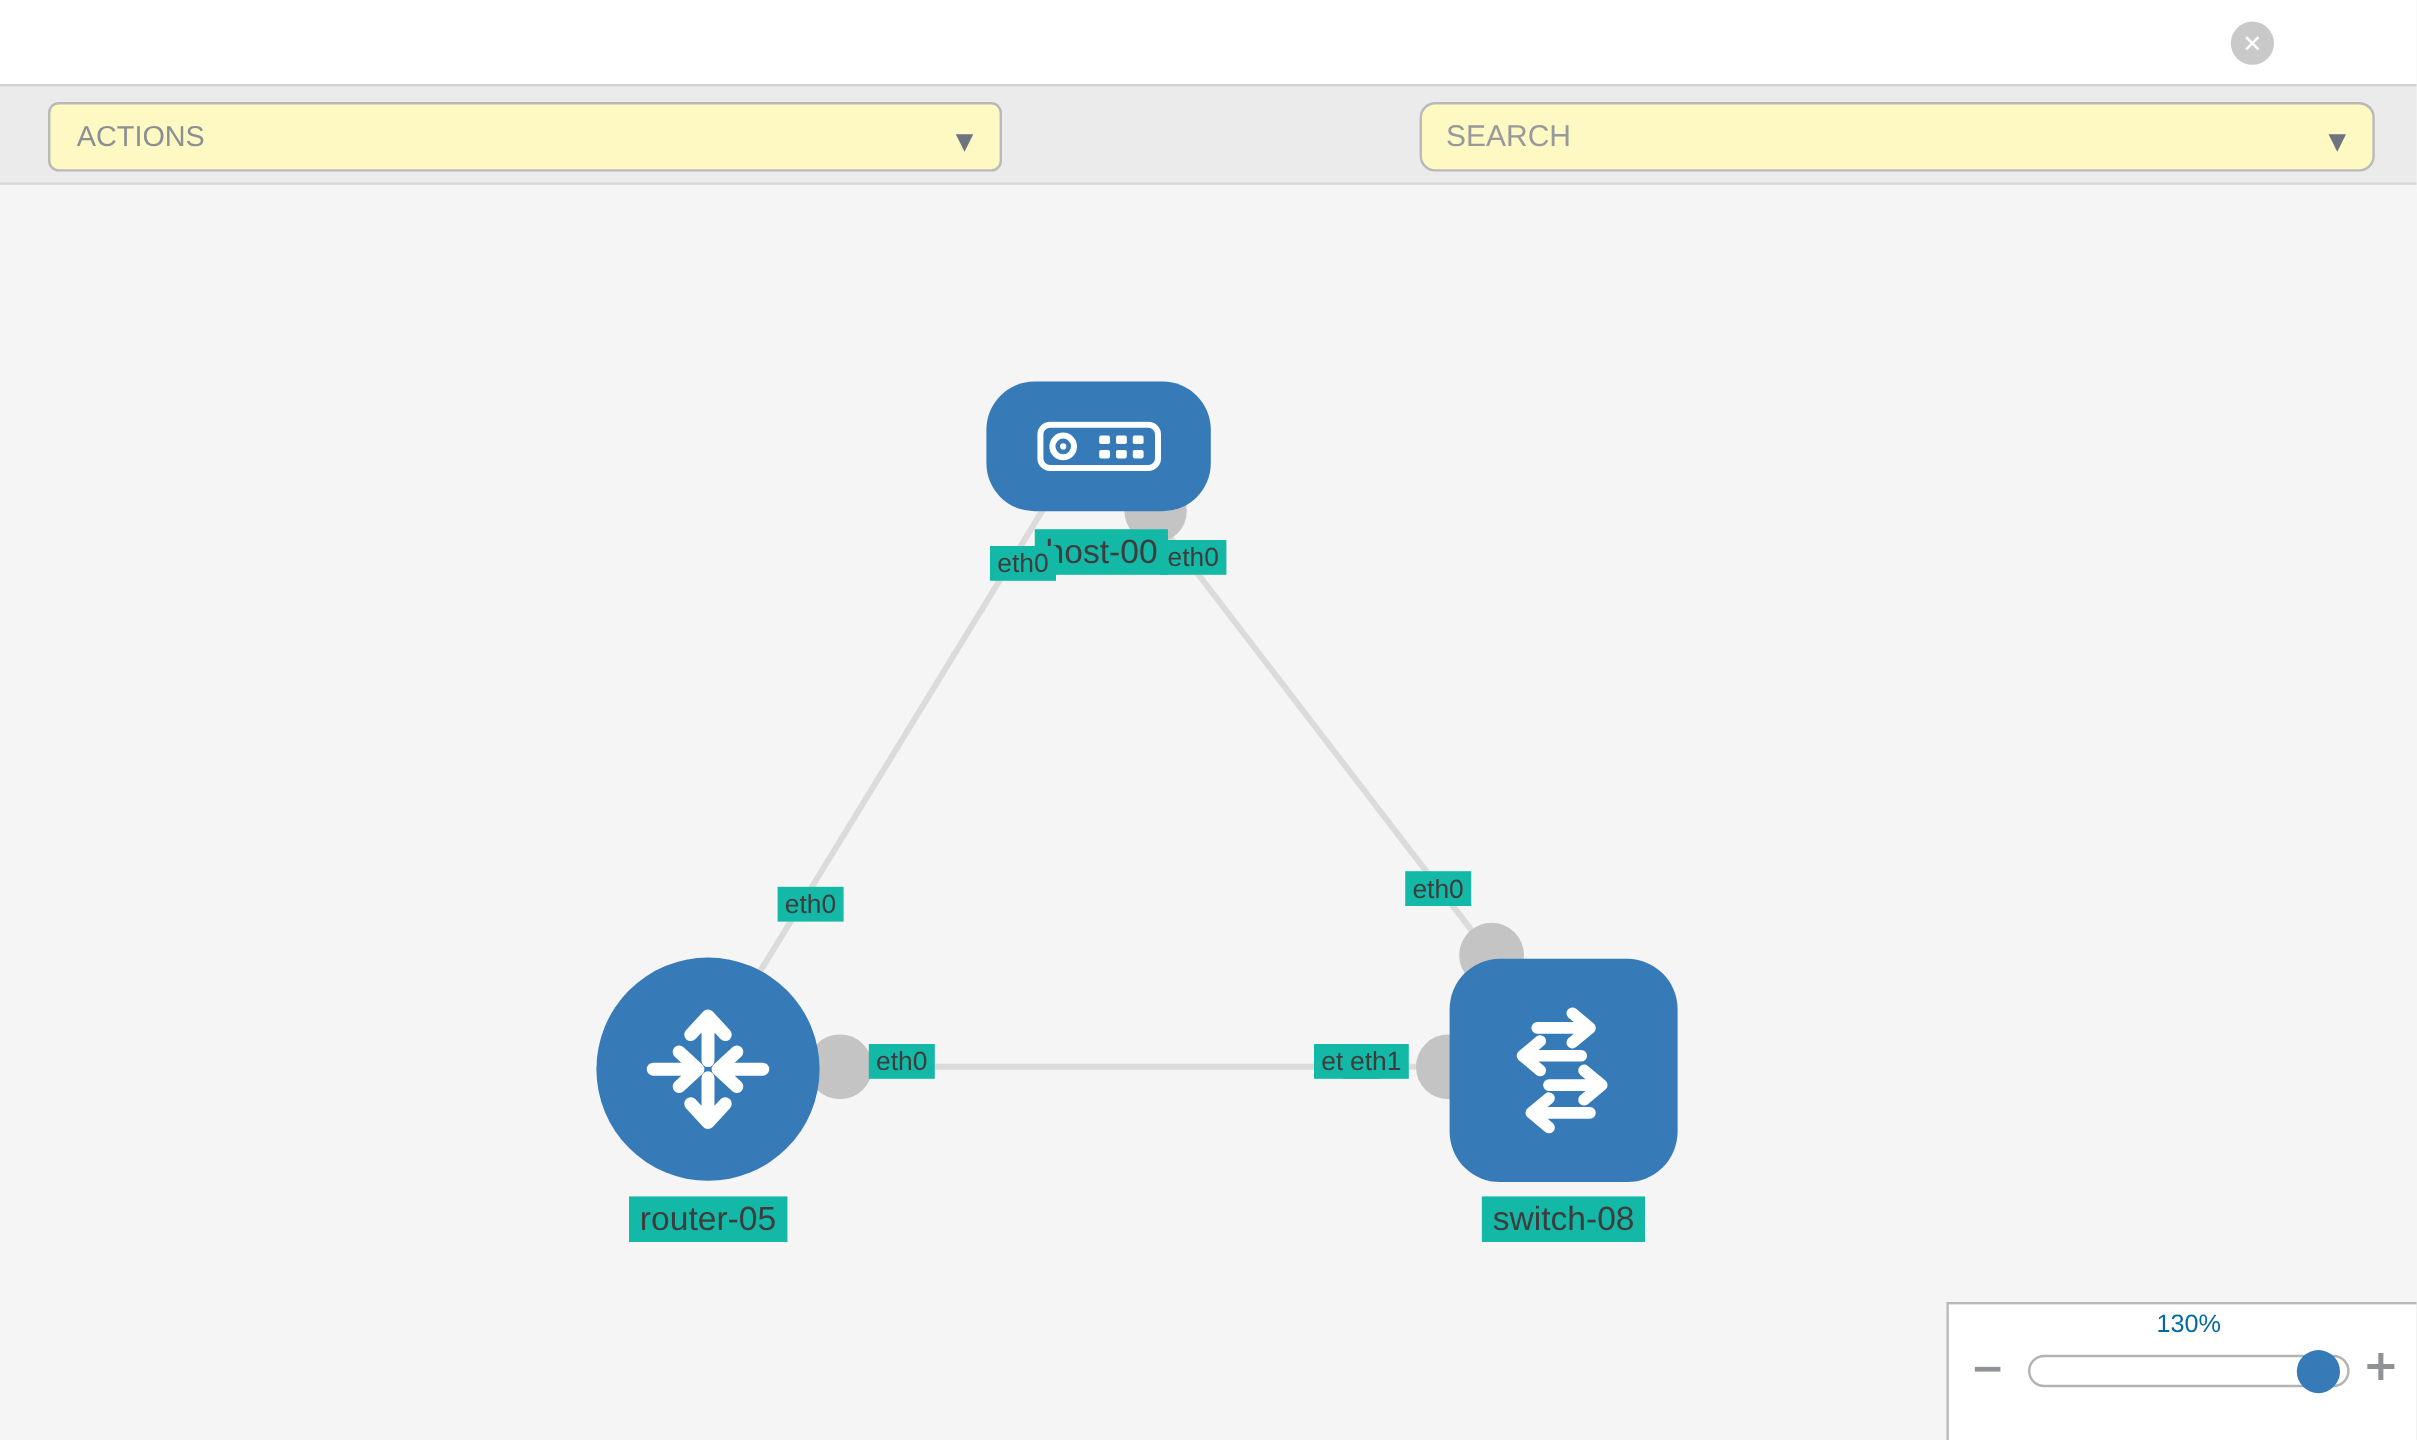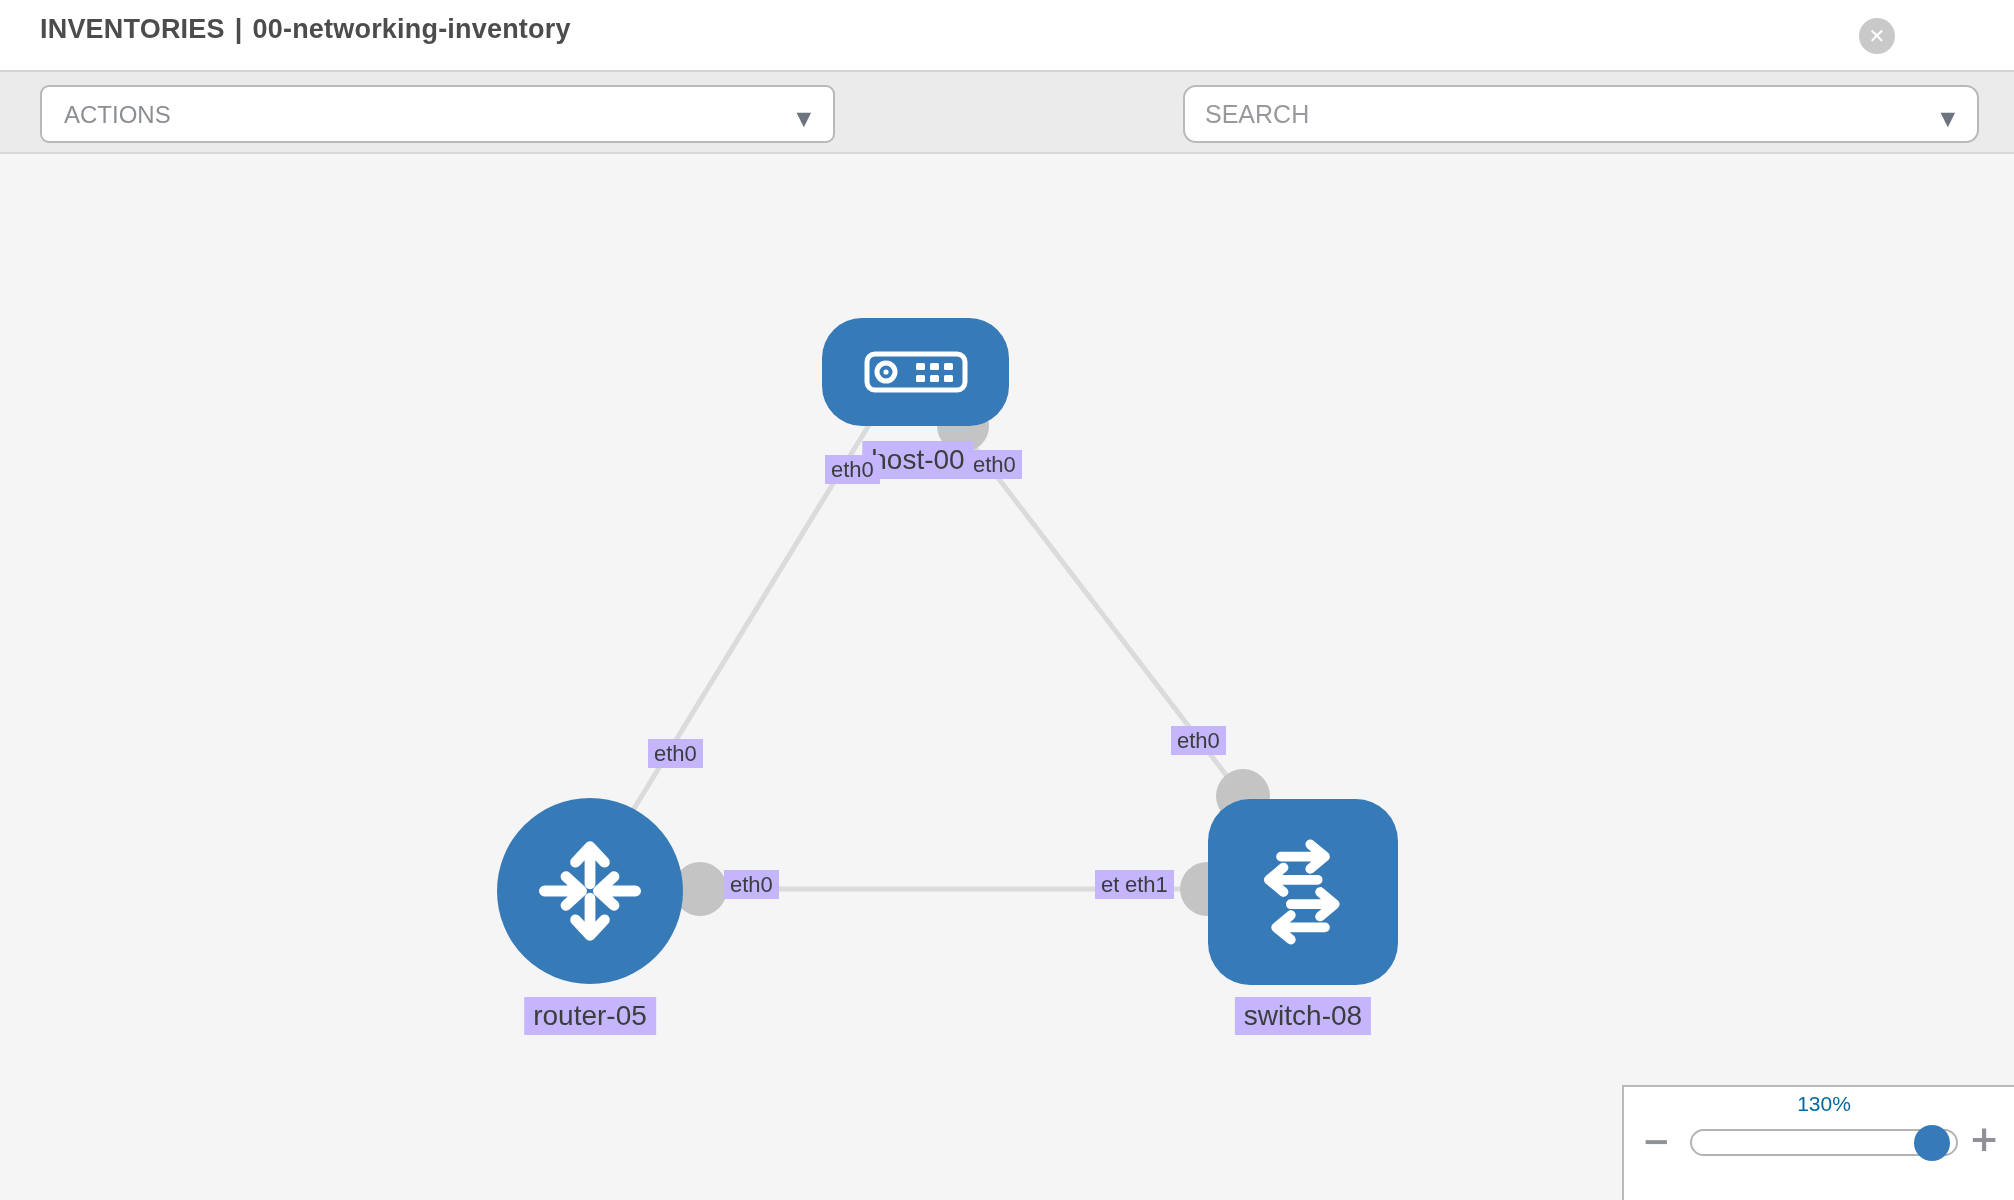--- a/index.html
+++ b/index.html
@@ -13,21 +13,21 @@
                 color:#4c4c4c; letter-spacing:0.2px; white-space:nowrap; }
   .page-title .sep { padding:0 10px; }
   .close-btn { position:absolute; left:1859px; top:18px; width:36px; height:36px;
                background:#c9c9c9; border-radius:50%; color:#ffffff; text-align:center;
                line-height:36px; font-size:20px; font-weight:bold; cursor:pointer;
                font-family:"DejaVu Sans", sans-serif; }
 
   
   .toolbar { position:absolute; left:0; top:70px; width:2014px; height:84px; background:#ebebeb;
              border-top:2px solid #d2d2d2; border-bottom:2px solid #d8d8d8; }
-  .select-box { position:absolute; top:13px; height:58px; background:#ffffff;
+  .select-box { position:absolute; top:13px; height:58px; background:#fef9c3;
                 border:2px solid #b9b9b9; border-radius:9px; }
   .select-box .sel-label { position:absolute; left:22px; top:14px; font-size:24px; color:#8b8f93; }
   .caret { position:absolute; right:22px; top:20px; font-size:19px; color:#6d7480;
            font-family:"DejaVu Sans", sans-serif; }
   #actions-box { left:40px; width:795px; }
   #search-box  { left:1183px; width:796px;border-radius:13px; }
   #search-input { position:absolute; left:20px; top:4px; width:690px; height:46px; border:none;
                   outline:none; background:transparent; font-size:25px; color:#55595e;
                   font-family:"Liberation Sans", sans-serif; }
   #search-input::placeholder { color:#97999c; opacity:1; }
@@ -38,21 +38,21 @@
   
   .canvas { position:absolute; left:0; top:156px; width:2014px; height:1044px; background:#f5f5f5; }
   svg.graph-svg { position:absolute; left:0; top:-156px; width:2014px; height:1200px; }
 
   .node { position:absolute; background:#377ab8; z-index:20; cursor:pointer; }
   #node-host   { left:822px; top:318px; width:187px; height:108px; border-radius:40px; }
   #node-router { left:497px; top:798px; width:186px; height:186px; border-radius:50%; }
   #node-switch { left:1208px; top:799px; width:190px; height:186px; border-radius:42px; }
   .node svg { position:absolute; left:50%; top:50%; transform:translate(-50%,-50%); }
 
-  .glabel { position:absolute; background:#c4b5fd; color:#3d3d3d; white-space:nowrap;
+  .glabel { position:absolute; background:#14b8a6; color:#3d3d3d; white-space:nowrap;
             z-index:33; line-height:1.15; }
   .name-label { font-size:28px; padding:3px 9px; transform:translateX(-50%); }
   .if-label { font-size:22px; padding:2px 6px; }
   .back-label { z-index:31; }
   .front-label { z-index:32; }
 
   
   .zoom-panel { position:absolute; left:1622px; top:1085px; width:394px; height:117px;
                 background:#ffffff; border:2px solid #b9b9b9; z-index:40; }
   .zoom-value { position:absolute; left:66px; top:5px; width:268px; text-align:center;
@@ -65,21 +65,20 @@
                 background:#ffffff; border:2px solid #b3b3b3; border-radius:14px; cursor:pointer; }
   .zoom-thumb { position:absolute; left:222px; top:-6px; width:36px; height:36px;
                 background:#377ab8; border-radius:50%; cursor:grab; }
 </style>
 </head>
 <body>
 
 <div id="app">
 
   <div class="header">
-    <div class="page-title"><span>INVENTORIES</span><span class="sep">|</span><span>00-networking-inventory</span></div>
     <div class="close-btn">✕</div>
   </div>
 
   <div class="toolbar">
     <div class="select-box" id="actions-box">
       <span class="sel-label">ACTIONS</span>
       <span class="caret">▼</span>
     </div>
 
     <svg class="tool-icon" id="wrench-icon" viewBox="0 0 40 40">

